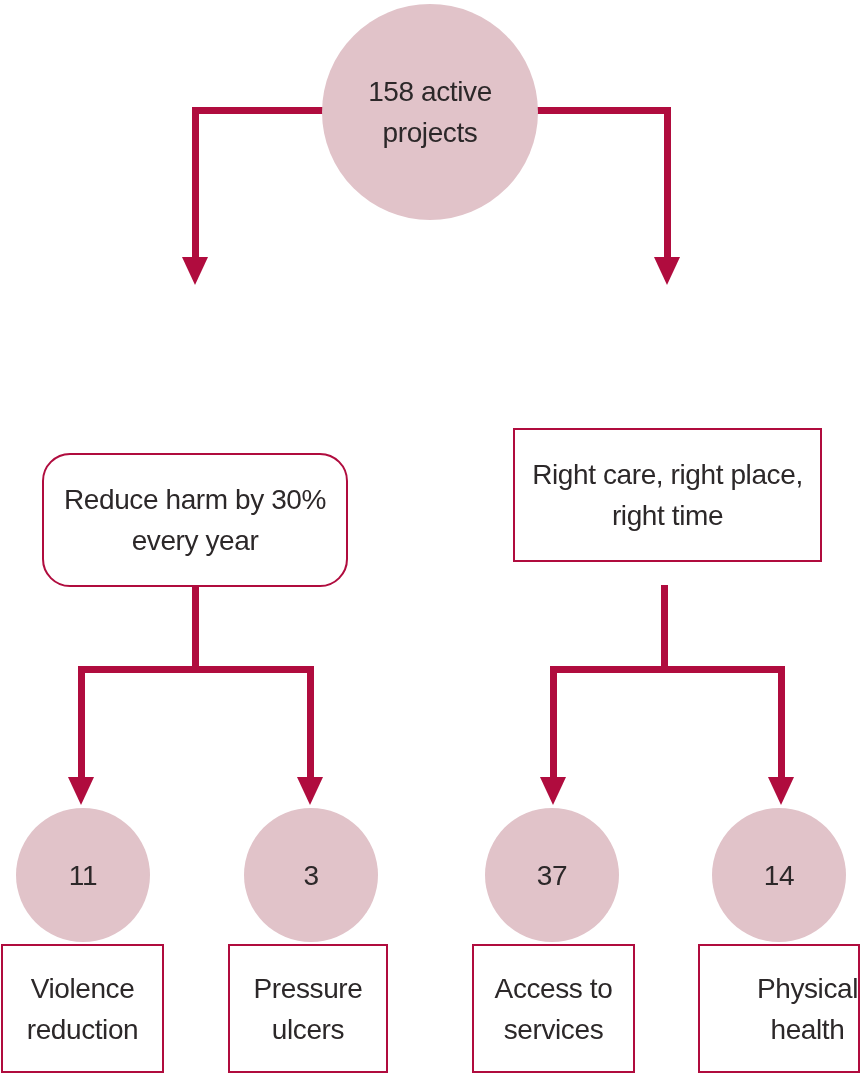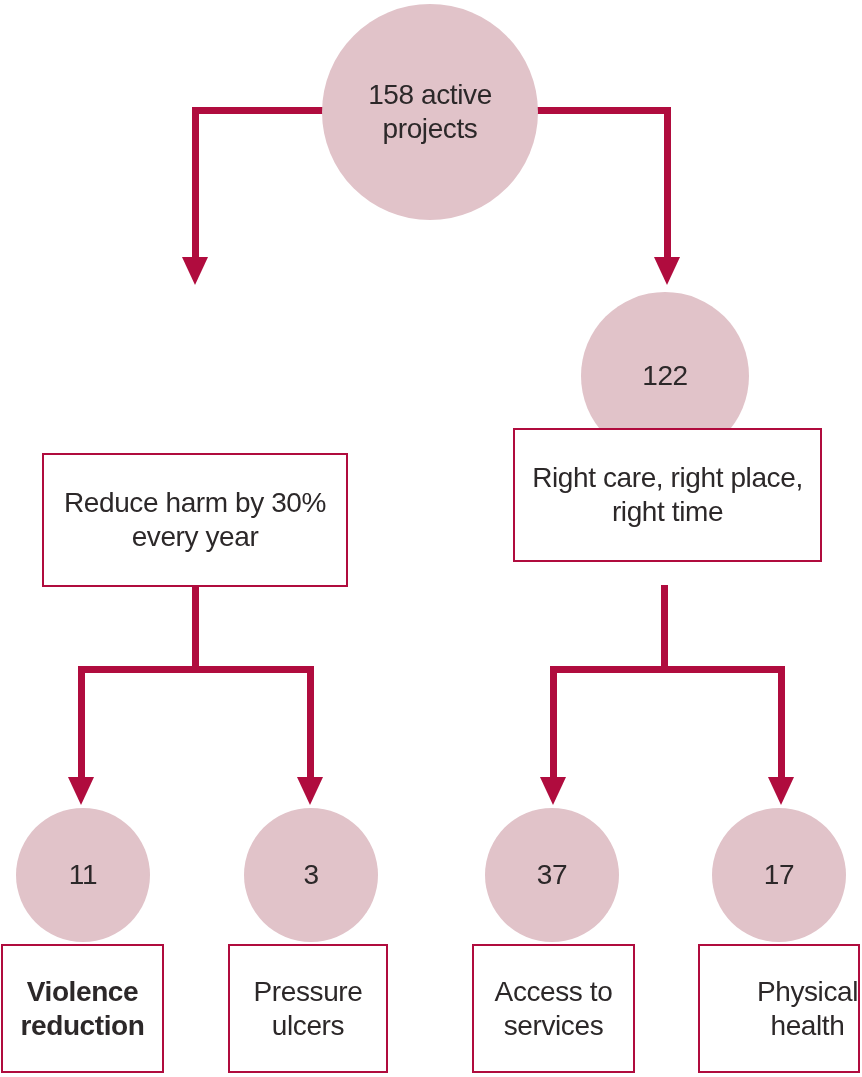--- a/index.html
+++ b/index.html
@@ -13,21 +13,21 @@
   #stage {
     position: relative;
     width: 862px;
     height: 1077px;
     background: var(--background);
     font-family: "Liberation Sans", "DejaVu Sans", sans-serif;
     overflow: hidden;
   }
   .t {
     font-size: 28px;
-    line-height: 34px;
+    line-height: 41px;
     color: var(--text);
     text-align: center;
     white-space: pre-line;
     letter-spacing: -0.4px;
   }
   .circle {
     position: absolute;
     border-radius: 50%;
     background: var(--circle-fill);
     display: flex;
@@ -73,27 +73,27 @@
   #r-v1   { left:550px; top:666px; width:7px;   height:111px; }
   #r-v2   { left:778px; top:666px; width:7px;   height:111px; }
   #r-a1   { left:540px; top:777px; }
   #r-a2   { left:768px; top:777px; }
 
   
   #root-circle { left:322px; top:4px;   width:216px; height:216px; }
   #root-circle .t { width:176px; }
   #c27   { left:111px; top:292px; width:168px; height:168px; }
   #c122  { left:581px; top:292px; width:168px; height:168px; }
-  #b27   { left:42px;  top:453px; width:306px; height:134px; }
+  #b27   { left:42px;  top:453px; width:306px; height:134px;border-radius:28px; }
   #b122  { left:513px; top:428px; width:309px; height:134px; }
   #c11   { left:16px;  top:808px; width:134px; height:134px; }
   #c3    { left:244px; top:808px; width:134px; height:134px; }
   #c37   { left:485px; top:808px; width:134px; height:134px; }
   #c14   { left:712px; top:808px; width:134px; height:134px; }
-  #bb1   { left:1px;   top:944px; width:163px; height:129px;font-weight:bold; }
+  #bb1   { left:1px;   top:944px; width:163px; height:129px; }
   #bb2   { left:228px; top:944px; width:160px; height:129px; }
   #bb3   { left:472px; top:944px; width:163px; height:129px; }
   #bb4   { left:698px; top:944px; width:162px; height:129px;justify-content:flex-end; }
 </style>
 </head>
 <body>
 
 <div id="stage">
 
   <div class="line" id="t-h"></div>
@@ -114,35 +114,32 @@
   <div class="line" id="r-v1"></div>
   <div class="line" id="r-v2"></div>
   <div class="arrowhead" id="r-a1"></div>
   <div class="arrowhead" id="r-a2"></div>
 
   <div class="circle" id="root-circle">
     <div class="t">158 active
 projects</div>
   </div>
 
-  <div class="circle" id="c122">
-    <div class="t">122</div>
-  </div>
 
   <div class="circle" id="c11">
     <div class="t">11</div>
   </div>
   <div class="circle" id="c3">
     <div class="t">3</div>
   </div>
   <div class="circle" id="c37">
     <div class="t">37</div>
   </div>
   <div class="circle" id="c14">
-    <div class="t">17</div>
+    <div class="t">14</div>
   </div>
 
   <div class="box" id="b27">
     <div class="t">Reduce harm by 30%
 every year</div>
   </div>
   <div class="box" id="b122">
     <div class="t">Right care, right place,
 right time</div>
   </div>

